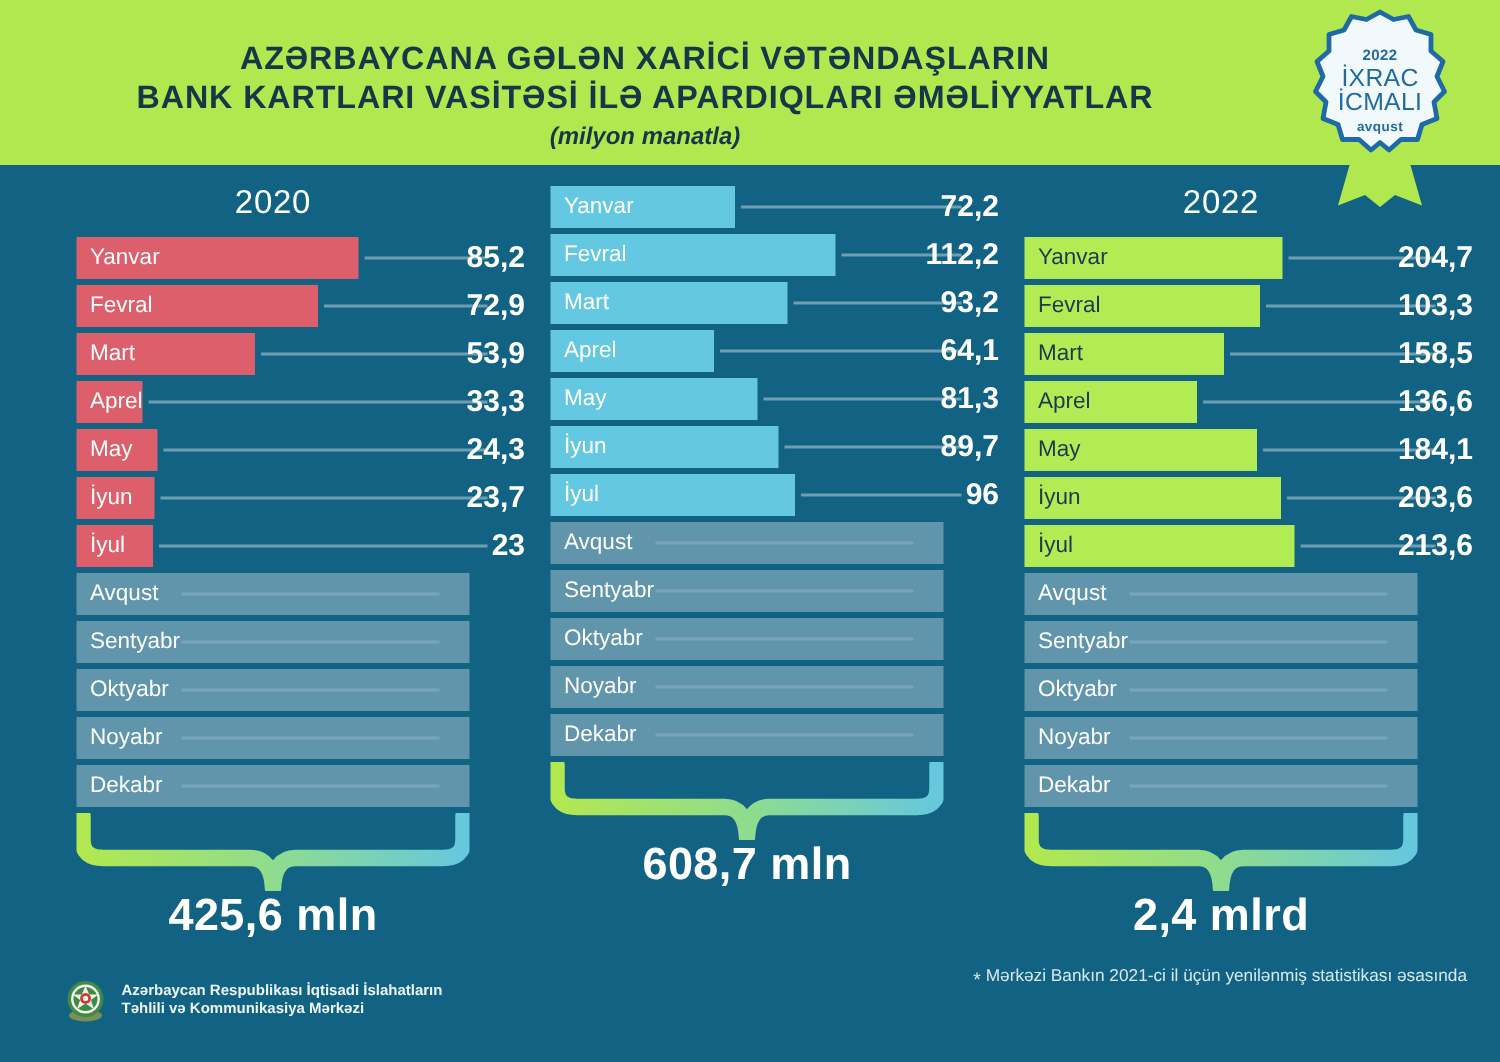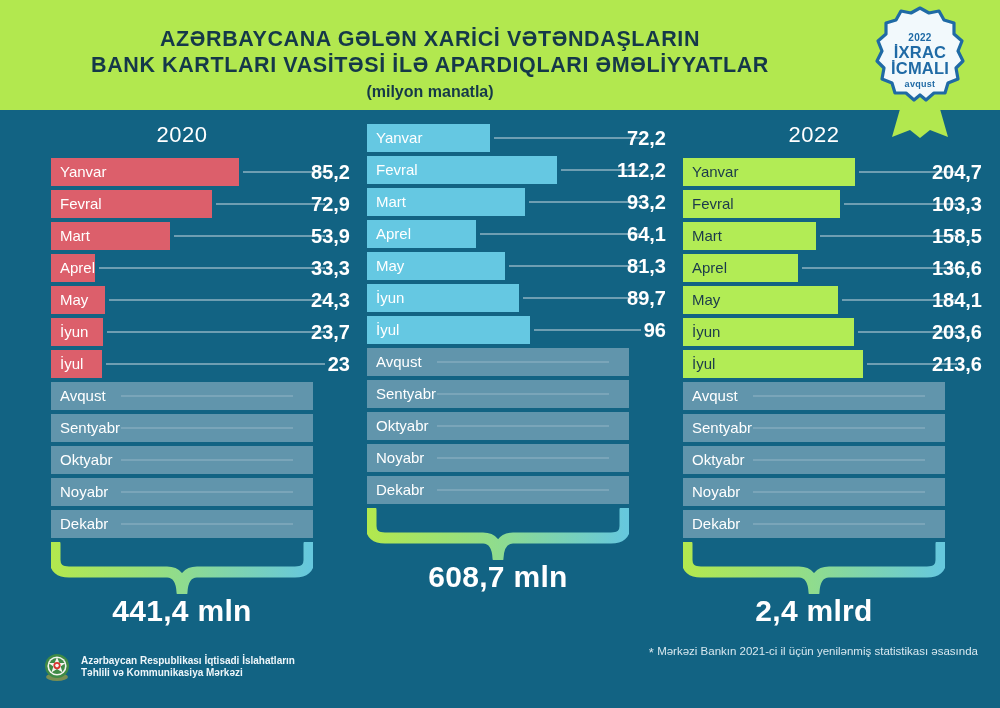--- a/index.html
+++ b/index.html
@@ -18,33 +18,33 @@
   }
   .header-titles{
     position:absolute;left:0;top:26px;width:860px;text-align:center;
     color:#16374a;
   }
   .title-line{
     font-size:21.5px;font-weight:bold;letter-spacing:.6px;line-height:26px;
     color:#153849;
   }
   .subtitle{
-    margin-top:5px;font-size:16px;font-weight:bold;color:#153849;
+    margin-top:5px;font-size:16px;font-weight:bold;color:#153849;font-style:italic;
   }
 
   
   .badge-wrap{position:absolute;right:26px;top:6px;width:108px;height:132px;}
   .badge-svg{position:absolute;left:0;top:0;}
   .badge-text{
     position:absolute;left:0;top:0;width:108px;height:108px;
     display:flex;flex-direction:column;align-items:center;justify-content:center;
     color:#1f6aa5;text-align:center;pointer-events:none;
   }
   .badge-year{font-size:10px;font-weight:bold;letter-spacing:.3px;margin-bottom:1px;}
-  .badge-main{font-size:16.5px;font-weight:bold;line-height:16px;letter-spacing:.2px;}
+  .badge-main{font-size:16.5px;font-weight:normal;line-height:16px;letter-spacing:.2px;}
   .badge-month{font-size:9px;font-weight:bold;margin-top:3px;letter-spacing:.3px;}
 
   
   .column{position:absolute;top:118px;width:310px;}
   .col-0{left:40px;}
   .col-1{left:356px;}
   .col-2{left:672px;}
 
   .col-year{
     text-align:center;width:262px;margin-left:11px;
@@ -218,21 +218,21 @@
           <svg class="brace" viewBox="0 0 262 52">
             <defs>
               <linearGradient id="braceGrad0" x1="0" y1="0" x2="1" y2="0">
                 <stop offset="0%" stop-color="#b2e84f"></stop>
                 <stop offset="50%" stop-color="#8fdc8e"></stop>
                 <stop offset="100%" stop-color="#66c8dd"></stop>
               </linearGradient>
             </defs>
             <path d="M4 2 L4 18 Q4 30 18 30 L116 30 Q130 30 131 50 Q132 30 146 30 L244 30 Q258 30 258 18 L258 2" fill="none" stroke="url(#braceGrad0)" stroke-width="11" stroke-linecap="round" stroke-linejoin="round"></path>
           </svg>
-          <div class="total">441,4 mln</div>
+          <div class="total">425,6 mln</div>
         </div>
       </div>
       <div class="column col-1">
         <div class="rows">
           <div class="row">
             <div class="track">
               <div class="bar" style="width: 123px; background: rgb(101, 200, 226);"></div>
             </div>
             <div class="connector" style="left: 138px; width: 147px;"></div>
             <div class="row-label">Yanvar</div>

